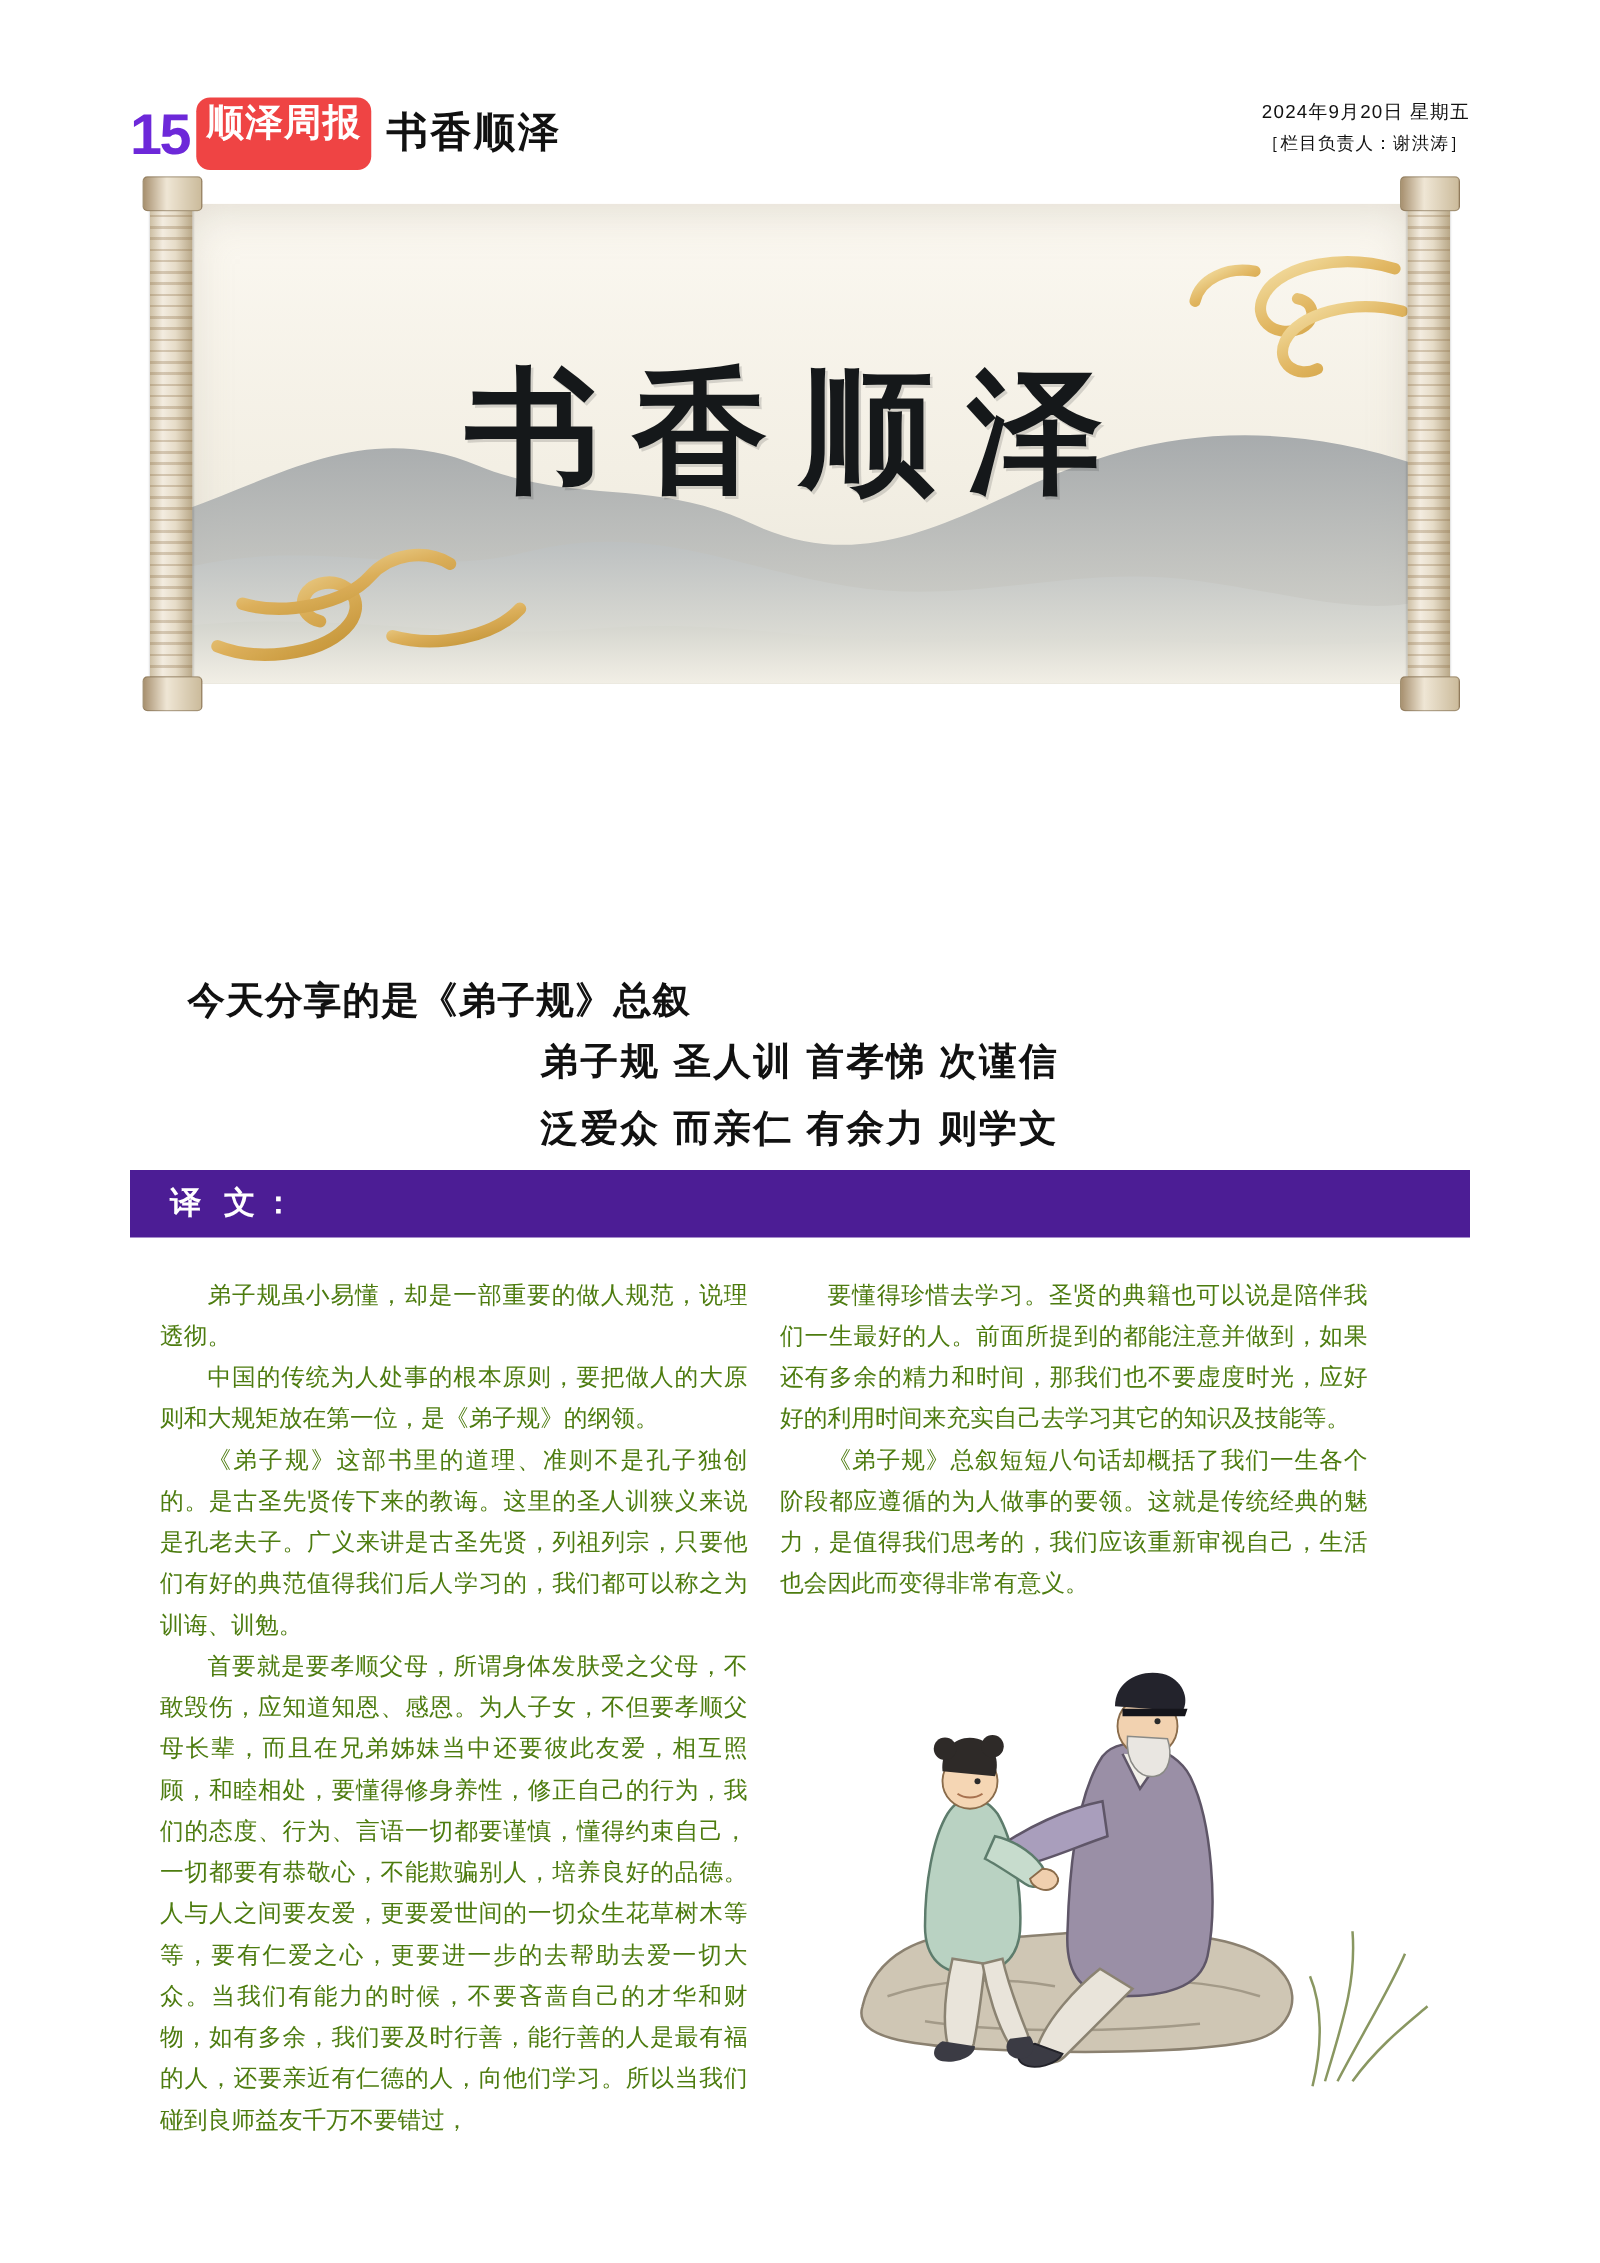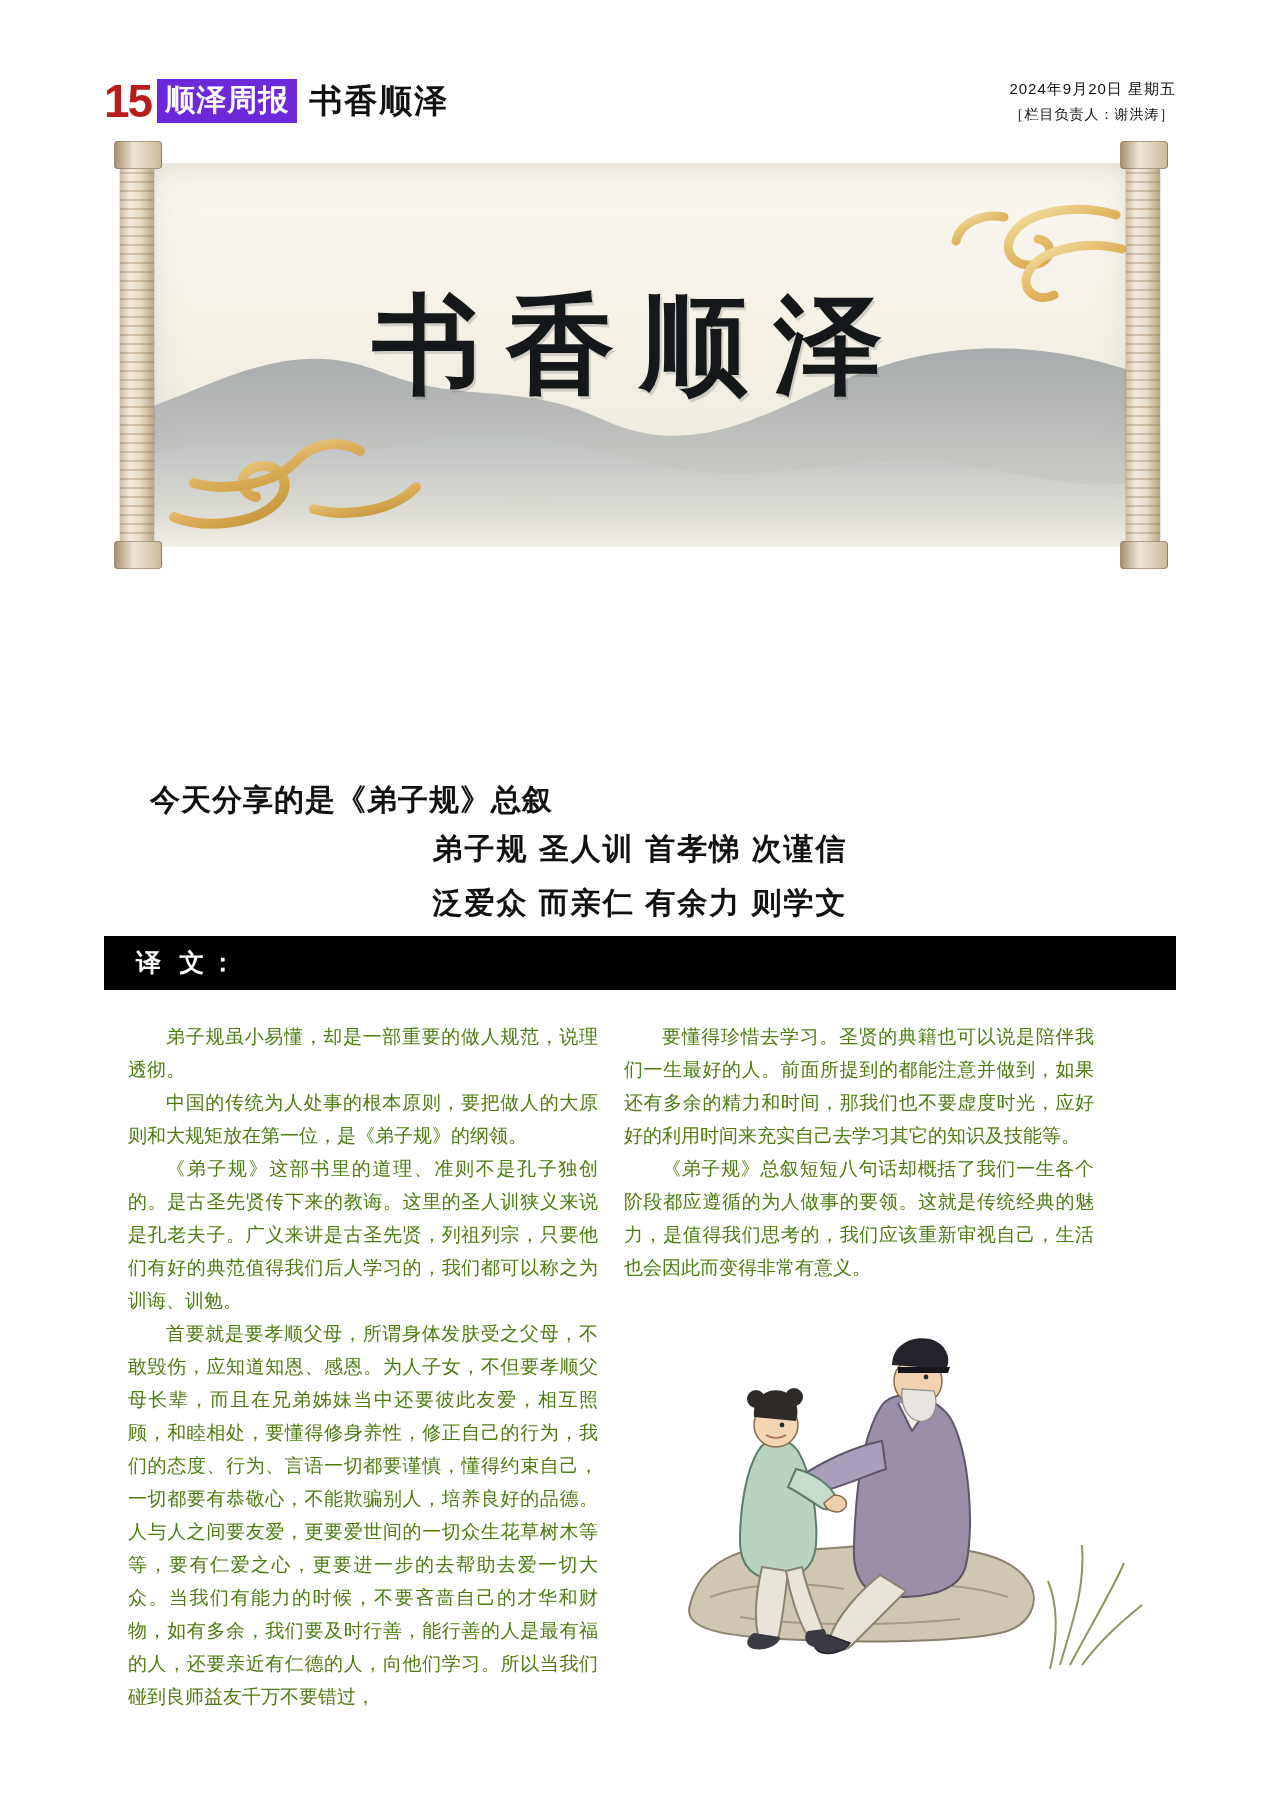--- a/index.html
+++ b/index.html
@@ -37,32 +37,33 @@
     position: absolute;
     left: 0;
     top: 0;
   }
   .page-num {
     font-family: "Liberation Sans", sans-serif;
     font-weight: bold;
     font-size: 46px;
     line-height: 46px;
     letter-spacing: -2px;
-    color: #b91c1c;
+    color: #6d28d9;
     margin-right: 6px;
   }
   .mast-badge {
-    background: #6d28d9;
+    background: #ef4444;
     color: #ffffff;
     font-family: "Liberation Serif", serif;
     font-weight: bold;
     font-size: 30px;
     line-height: 30px;
-    padding: 6px 8px 8px 8px;
+    padding: 6px 8px 22px 8px;
     letter-spacing: 1px;
+    border-radius: 11px;
   }
   .mast-title {
     font-family: "Liberation Serif", serif;
     font-weight: bold;
     font-size: 33px;
     line-height: 33px;
     margin-left: 12px;
     color: #111;
     letter-spacing: 2px;
   }
@@ -205,21 +206,21 @@
   .trans-bar {
     position: absolute;
     left: 104px;
     top: 936px;
     width: 1072px;
     height: 54px;
     background: #c9a košik;
     background: #c9a košik;
   }
   .trans-bar {
-    background: #000000;
+    background: #4c1d95;
   }
   .trans-bar .label {
     font-family: "Liberation Serif", serif;
     font-weight: bold;
     font-size: 25px;
     color: #ffffff;
     letter-spacing: 6px;
     line-height: 54px;
     padding-left: 32px;
   }

